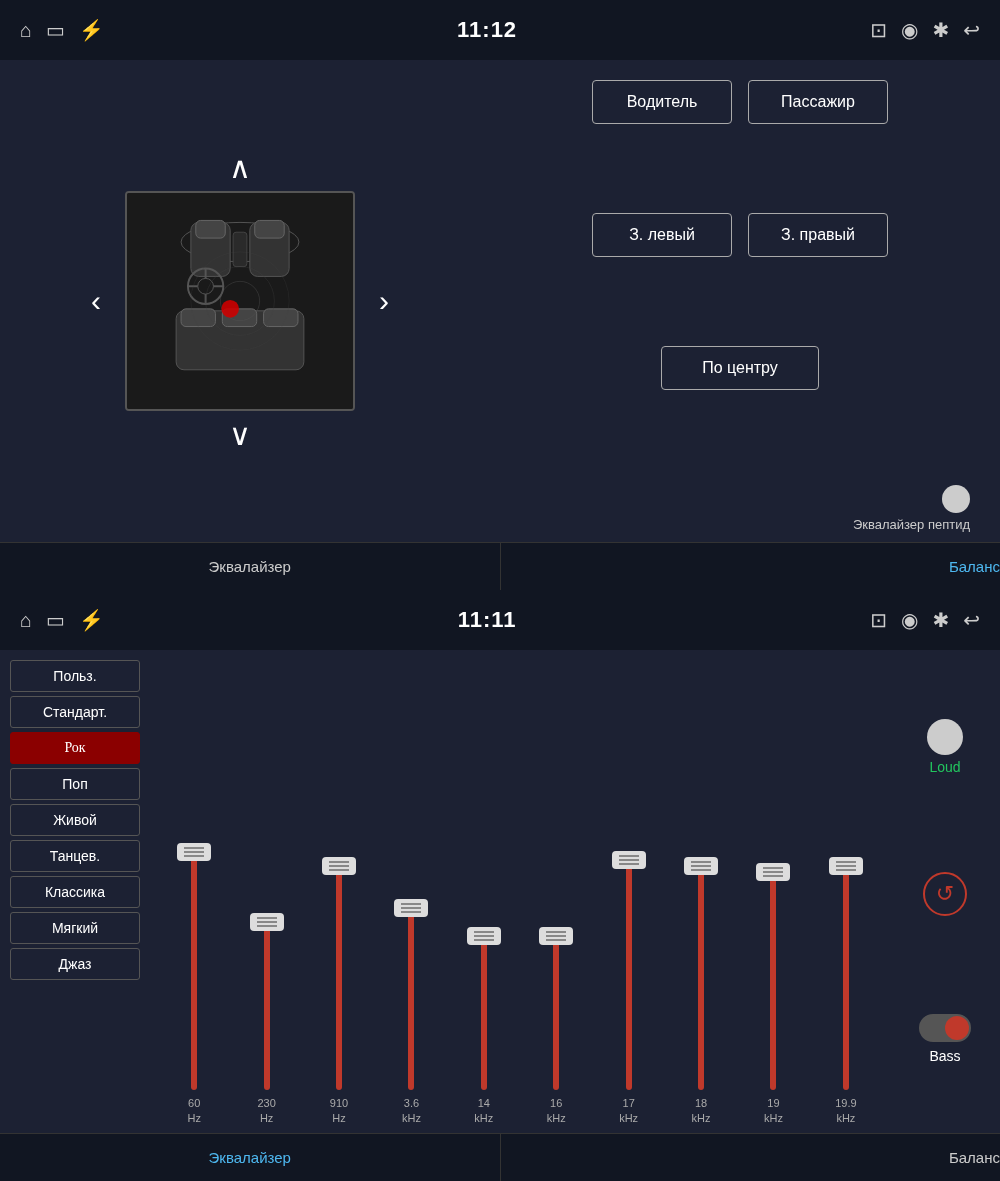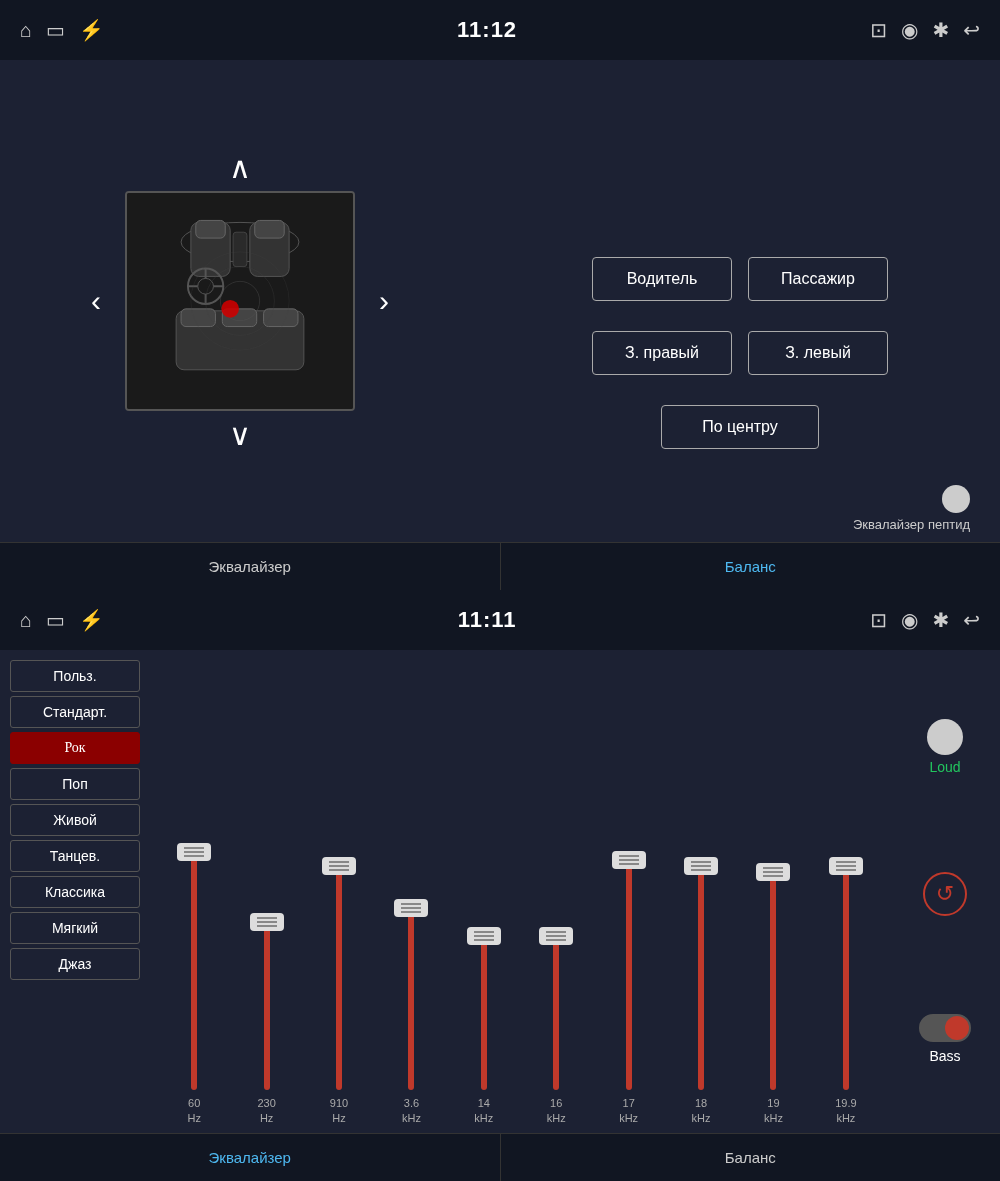--- a/index.html
+++ b/index.html
@@ -100,22 +100,22 @@
       cursor: pointer;
       padding: 6px 14px;
     }
 
     
     .right-section {
       flex: 1;
       display: flex;
       flex-direction: column;
       align-items: center;
-      justify-content: flex-end;
-      gap: 30px;
+      justify-content: space-between;
+      gap: 14px;
       padding-top: 10px;
     }
 
     .btn-row {
       display: flex;
       gap: 16px;
     }
 
     .zone-btn {
       background: transparent;
@@ -181,20 +181,21 @@
       border-right: 1px solid #333;
       color: #ccc;
     }
 
     .tab-item.active {
       color: #4eb8f0;
     }
 
     .tab-item:last-child {
       border-right: none;
+      justify-content: flex-end;
     }
 
     
     .bottom-panel {
       width: 1000px;
       height: 591px;
       background: #1c2133;
       display: flex;
       flex-direction: column;
     }
@@ -455,22 +456,22 @@
       </div>
       <div class="car-arrow-down">∨</div>
     </div>
 
     <div class="right-section">
       <div class="btn-row">
         <button class="zone-btn">Водитель</button>
         <button class="zone-btn">Пассажир</button>
       </div>
       <div class="btn-row">
+        <button class="zone-btn">З. левый</button>
         <button class="zone-btn">З. правый</button>
-        <button class="zone-btn">З. левый</button>
       </div>
       <div class="btn-row">
         <button class="center-btn">По центру</button>
       </div>
       <div class="toggle-area">
         <div class="toggle-circle"></div>
         <span class="toggle-label">Эквалайзер пептид</span>
       </div>
     </div>
   </div>

